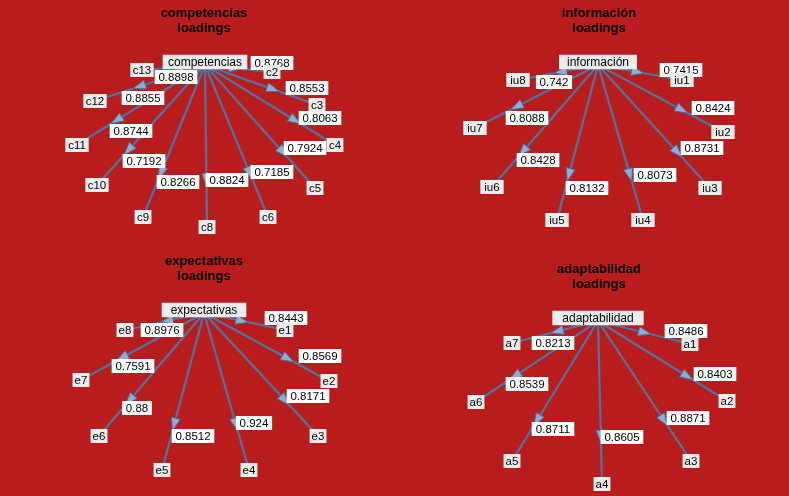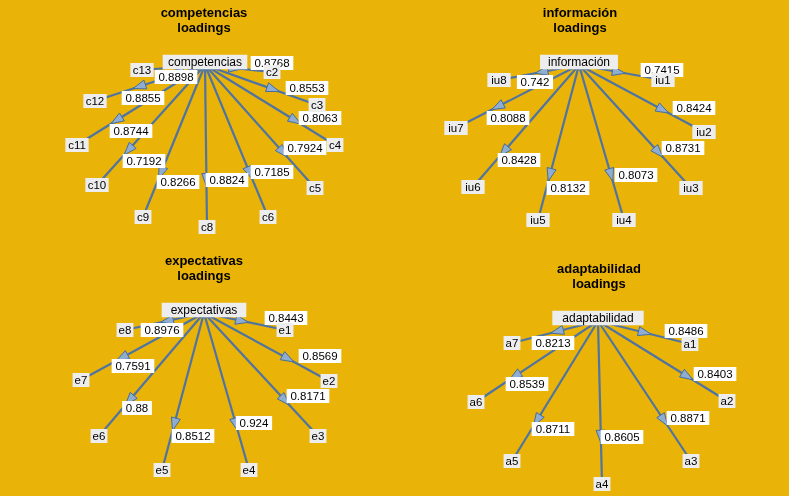--- a/index.html
+++ b/index.html
@@ -1,20 +1,20 @@
 <!DOCTYPE html>
 <html><head>
 <meta charset="utf-8">
 <style>
   html,body{margin:0;padding:0;background:#ffffff;}
   body{font-family:"Liberation Sans", sans-serif;}
-  .canvas{position:relative;width:789px;height:496px;background:#eab308;overflow:hidden;}
+  .canvas{position:relative;width:789px;height:496px;background:#b91c1c;overflow:hidden;}
   .panel{position:absolute;width:394px;height:248px;}
   .panel-tl{left:0;top:0;}
-  .panel-tr{left:376px;top:0;}
+  .panel-tr{left:395px;top:0;}
   .panel-bl{left:0;top:248px;text-decoration:underline;}
   .panel-br{left:395px;top:256px;}
   .panel svg{position:absolute;left:0;top:0;}
   .ptitle{position:absolute;top:5px;left:0;right:0;text-align:center;
           font-size:13px;font-weight:bold;line-height:15px;color:#000;
           transform:translateX(7px);z-index:2;pointer-events:none;}
   svg text{font-family:"Liberation Sans", sans-serif;}
 </style>
 </head>
 <body>

